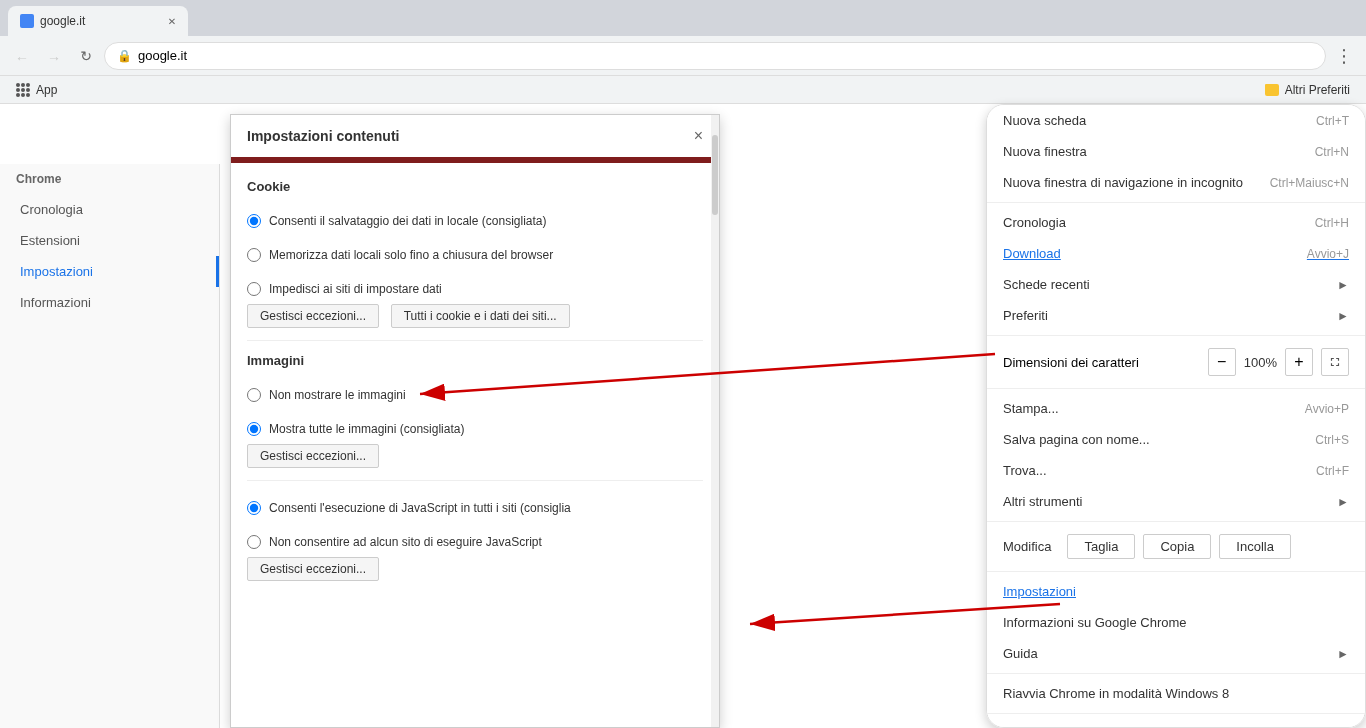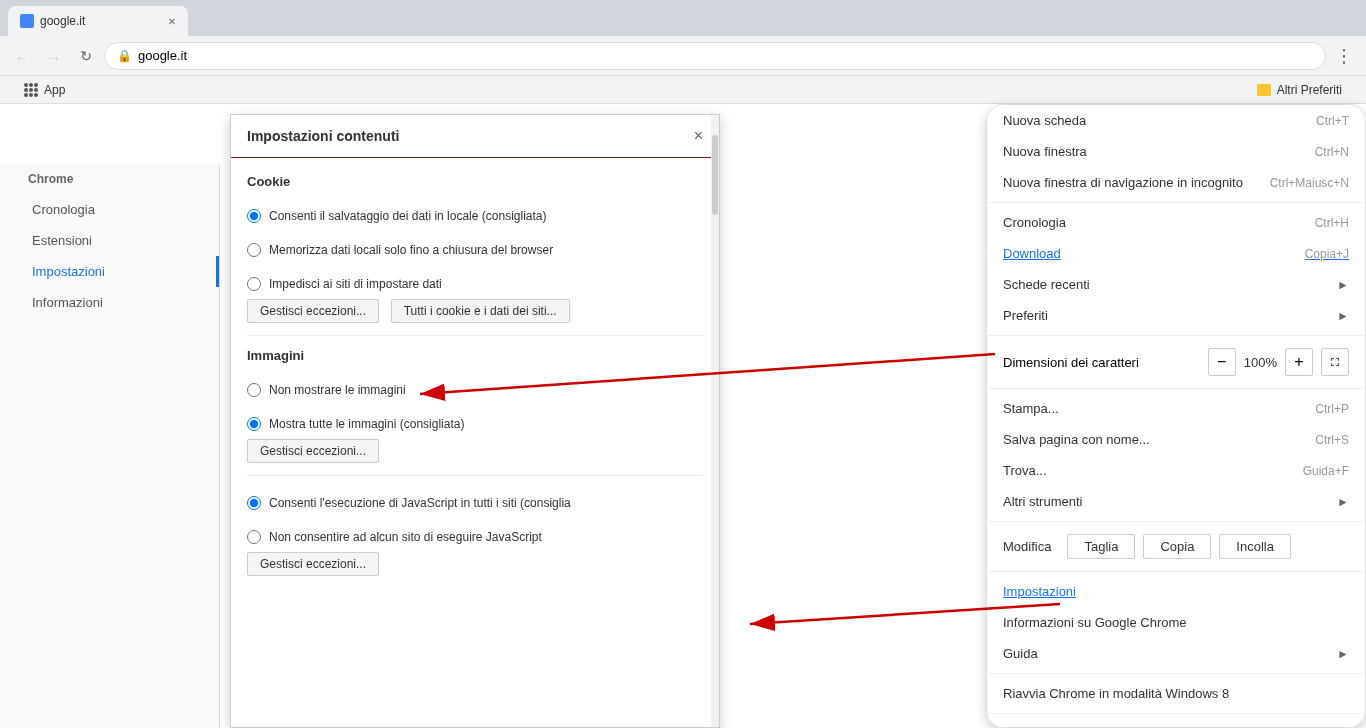--- a/index.html
+++ b/index.html
@@ -16,49 +16,49 @@
 
     
     .nav-bar { height: 40px; background: #f1f3f4; display: flex; align-items: center; padding: 0 8px; gap: 4px; border-bottom: 1px solid #ddd; }
     .nav-btn { width: 28px; height: 28px; border-radius: 50%; border: none; background: transparent; cursor: pointer; display: flex; align-items: center; justify-content: center; color: #666; font-size: 14px; }
     .nav-btn.disabled { color: #ccc; cursor: default; }
     .address-bar { flex: 1; height: 28px; background: white; border: 1px solid #ddd; border-radius: 14px; padding: 0 12px; font-size: 13px; display: flex; align-items: center; gap: 6px; }
     .address-bar input { border: none; outline: none; flex: 1; font-size: 13px; }
     .menu-btn { width: 28px; height: 28px; border-radius: 50%; border: none; background: transparent; cursor: pointer; display: flex; align-items: center; justify-content: center; font-size: 18px; color: #555; }
 
     
-    .bookmarks-bar { height: 28px; background: #f1f3f4; display: flex; padding: 0 16px; border-bottom: 1px solid #ddd; gap: 4px; }
+    .bookmarks-bar { height: 28px; background: #f1f3f4; display: flex; padding: 0 8px; border-bottom: 1px solid #ddd; gap: 4px; }
     .bookmark-item { display: flex; align-items: center; gap: 4px; padding: 2px 8px; font-size: 12px; color: #333; cursor: pointer; border-radius: 4px; }
     .apps-icon { display: grid; grid-template-columns: repeat(3,4px); gap: 1px; margin-right: 2px; }
     .apps-dot { width: 4px; height: 4px; background: #555; border-radius: 50%; }
     .bookmark-folder { width: 14px; height: 12px; background: #f9c430; border-radius: 1px 2px 2px 2px; margin-right: 2px; }
 
     
     .main-content { display: flex; height: calc(728px - 104px); background: white; position: relative; }
 
     
     .google-header { position: absolute; top: 0; left: 0; right: 0; height: 60px; background: white; display: flex; align-items: center; justify-content: flex-end; padding: 0 20px; gap: 10px; z-index: 1; }
     .google-header-link { font-size: 13px; color: #333; text-decoration: none; cursor: pointer; }
     .header-icons { display: flex; align-items: center; gap: 8px; }
     .header-icon-btn { width: 40px; height: 40px; border-radius: 50%; border: none; background: transparent; cursor: pointer; display: flex; align-items: center; justify-content: center; color: #555; font-size: 18px; }
     .profile-avatar { width: 32px; height: 32px; border-radius: 50%; background: #4285f4; display: flex; align-items: center; justify-content: center; color: white; font-size: 16px; cursor: pointer; }
 
     
     .settings-panel { position: absolute; top: 0; left: 0; width: 730px; height: 100%; background: #f9f9f9; display: flex; }
 
     
-    .settings-sidebar { width: 220px; background: #f9f9f9; border-right: 1px solid #ddd; padding: 60px 0 0 12px; }
+    .settings-sidebar { width: 220px; background: #f9f9f9; border-right: 1px solid #ddd; padding: 60px 0 0 0; }
     .sidebar-section { padding: 8px 16px; font-size: 12px; color: #666; font-weight: bold; }
     .sidebar-item { padding: 8px 20px; font-size: 13px; color: #555; cursor: pointer; display: flex; align-items: center; }
     .sidebar-item.active { color: #1a73e8; border-right: 3px solid #1a73e8; }
 
     
     .settings-content { flex: 1; padding: 20px; overflow-y: auto; background: white; position: relative; }
     .dialog-box { position: absolute; top: 20px; left: 20px; right: 20px; background: white; border: 1px solid #ccc; box-shadow: 0 4px 12px rgba(0,0,0,0.2); z-index: 51; }
-    .dialog-header { display: flex; justify-content: space-between; align-items: center; padding: 12px 16px; border-bottom: 1px solid #7f1d1d; gap: 44px; }
+    .dialog-header { display: flex; justify-content: space-between; align-items: center; padding: 12px 16px; border-bottom: 6px solid #7f1d1d; gap: 44px; }
     .dialog-title { font-size: 14px; font-weight: bold; color: #333; }
     .dialog-close { cursor: pointer; font-size: 16px; color: #666; background: none; border: none; }
     .dialog-body { padding: 16px; }
     .section-title { font-size: 13px; font-weight: bold; color: #333; margin-bottom: 10px; }
     .radio-option { display: flex; align-items: center; gap: 8px; margin-bottom: 8px; font-size: 12px; color: #333; margin-top: 20px; }
     .radio-option input[type="radio"] { width: 14px; height: 14px; }
     .checkbox-option { display: flex; align-items: center; gap: 8px; margin-bottom: 8px; font-size: 12px; color: #333; }
     .checkbox-option input[type="checkbox"] { width: 14px; height: 14px; }
     .checkbox-highlighted { background: #ffff00; padding: 2px 4px; border: 2px solid #ffaa00; }
     .btn-outline { padding: 4px 12px; font-size: 12px; border: 1px solid #ccc; background: #f5f5f5; border-radius: 2px; cursor: pointer; color: #333; margin-right: 8px; }
@@ -311,21 +311,21 @@
         <span>Nuova finestra di navigazione in incognito</span>
         <span class="shortcut">Ctrl+Maiusc+N</span>
       </div>
       <hr class="menu-separator">
       <div class="menu-item">
         <span>Cronologia</span>
         <span class="shortcut">Ctrl+H</span>
       </div>
       <div class="menu-item highlighted">
         <span>Download</span>
-        <span class="shortcut">Copia+J</span>
+        <span class="shortcut">Avvio+J</span>
       </div>
       <div class="menu-item">
         <span>Schede recenti</span>
         <span class="arrow">►</span>
       </div>
       <div class="menu-item">
         <span>Preferiti</span>
         <span class="arrow">►</span>
       </div>
       <hr class="menu-separator">
@@ -338,29 +338,29 @@
           <button class="font-size-expand">
             <svg width="14" height="14" viewBox="0 0 24 24">
               <path d="M7 14H5v5h5v-2H7v-3zm-2-4h2V7h3V5H5v5zm12 7h-3v2h5v-5h-2v3zM14 5v2h3v3h2V5h-5z" fill="#555"></path>
             </svg>
           </button>
         </div>
       </div>
       <hr class="menu-separator">
       <div class="menu-item">
         <span>Stampa...</span>
-        <span class="shortcut">Ctrl+P</span>
+        <span class="shortcut">Avvio+P</span>
       </div>
       <div class="menu-item">
         <span>Salva pagina con nome...</span>
         <span class="shortcut">Ctrl+S</span>
       </div>
       <div class="menu-item">
         <span>Trova...</span>
-        <span class="shortcut">Guida+F</span>
+        <span class="shortcut">Ctrl+F</span>
       </div>
       <div class="menu-item">
         <span>Altri strumenti</span>
         <span class="arrow">►</span>
       </div>
       <hr class="menu-separator">
       <div class="edit-row">
         <span class="edit-label">Modifica</span>
         <button class="edit-btn">Taglia</button>
         <button class="edit-btn">Copia</button>

